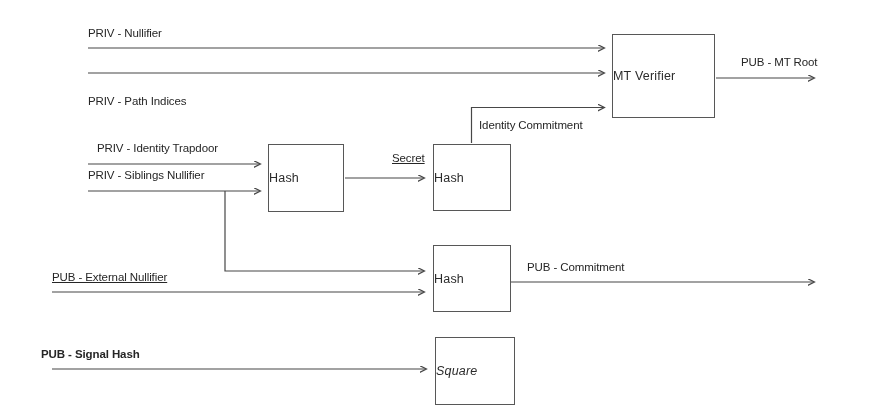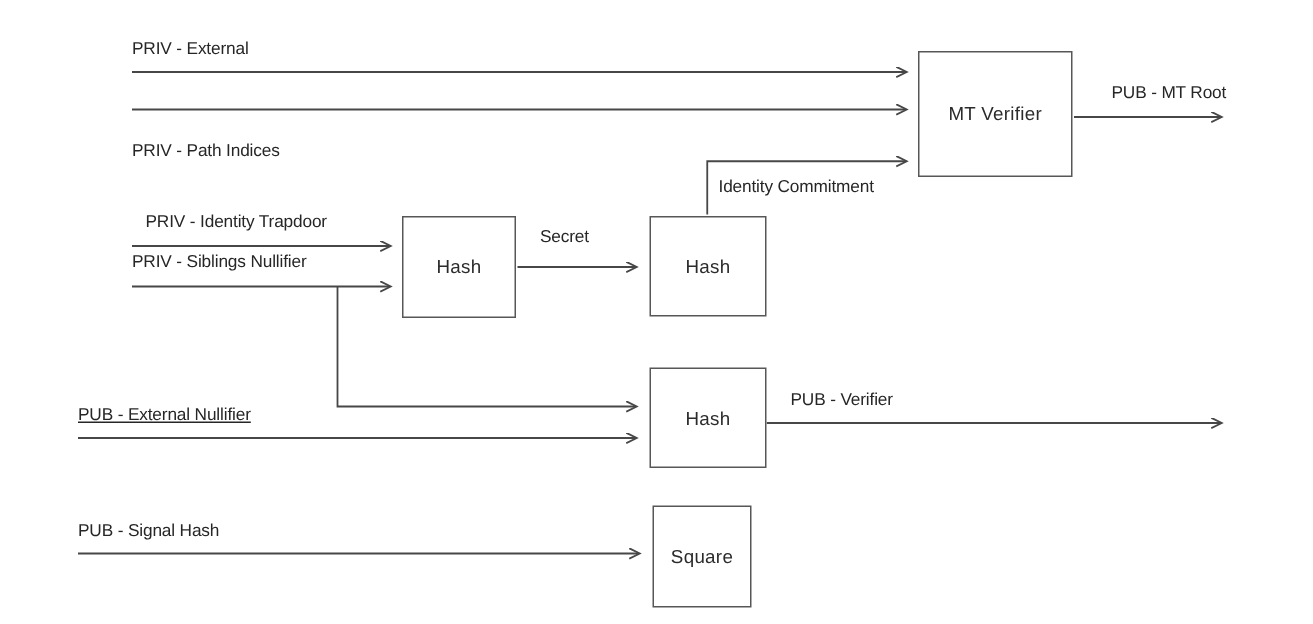--- a/index.html
+++ b/index.html
@@ -16,21 +16,20 @@
     left: 0; top: 0;
     width: 875px; height: 416px;
   }
   .node {
     position: absolute;
     box-sizing: border-box;
     border: 1px solid #575757;
     background: #ffffff;
     display: flex;
     align-items: center;
-    justify-content: center;
     font-size: 12.5px;
     color: #2b2b2b;
     letter-spacing: 0.2px;
   }
   .edge-label {
     position: absolute;
     font-size: 11.5px;
     color: #262626;
     white-space: nowrap;
     letter-spacing: -0.1px;
@@ -71,37 +70,37 @@
   </div>
 
   <div class="node" style="left:433px; top:144px; width:78px; height:67px;">
     <span>Hash</span>
   </div>
 
   <div class="node" style="left:433px; top:245px; width:78px; height:67px;">
     <span>Hash</span>
   </div>
 
-  <div class="node" style="left:435px; top:337px; width:66px; height:68px;">
+  <div class="node" style="left:435px; top:337px; width:80px; height:68px;font-style:italic;">
     <span>Square</span>
   </div>
 
-  <div class="edge-label" style="left:88px; top:27px;">PRIV - External</div>
+  <div class="edge-label" style="left:88px; top:27px;">PRIV - Nullifier</div>
 
   <div class="edge-label" style="left:88px; top:53px;margin-top:42px;">PRIV - Path Indices</div>
 
   <div class="edge-label" style="left:479px; top:88px;margin-top:31px;">Identity Commitment</div>
 
   <div class="edge-label" style="left:728px; top:56px;margin-left:13px;">PUB - MT Root</div>
 
   <div class="edge-label" style="left:97px; top:142px;">PRIV - Identity Trapdoor</div>
 
   <div class="edge-label" style="left:88px; top:169px;">PRIV - Siblings Nullifier</div>
 
-  <div class="edge-label" style="left:360px; top:152px;">Secret</div>
+  <div class="edge-label" style="left:392px; top:152px;text-decoration:underline;">Secret</div>
 
   <div class="edge-label" style="left:52px; top:271px;text-decoration:underline;">PUB - External Nullifier</div>
 
-  <div class="edge-label" style="left:527px; top:261px;">PUB - Verifier</div>
+  <div class="edge-label" style="left:527px; top:261px;">PUB - Commitment</div>
 
-  <div class="edge-label" style="left:52px; top:348px;">PUB - Signal Hash</div>
+  <div class="edge-label" style="left:41px; top:348px;font-weight:bold;">PUB - Signal Hash</div>
 
 </div>
 
 </body></html>

